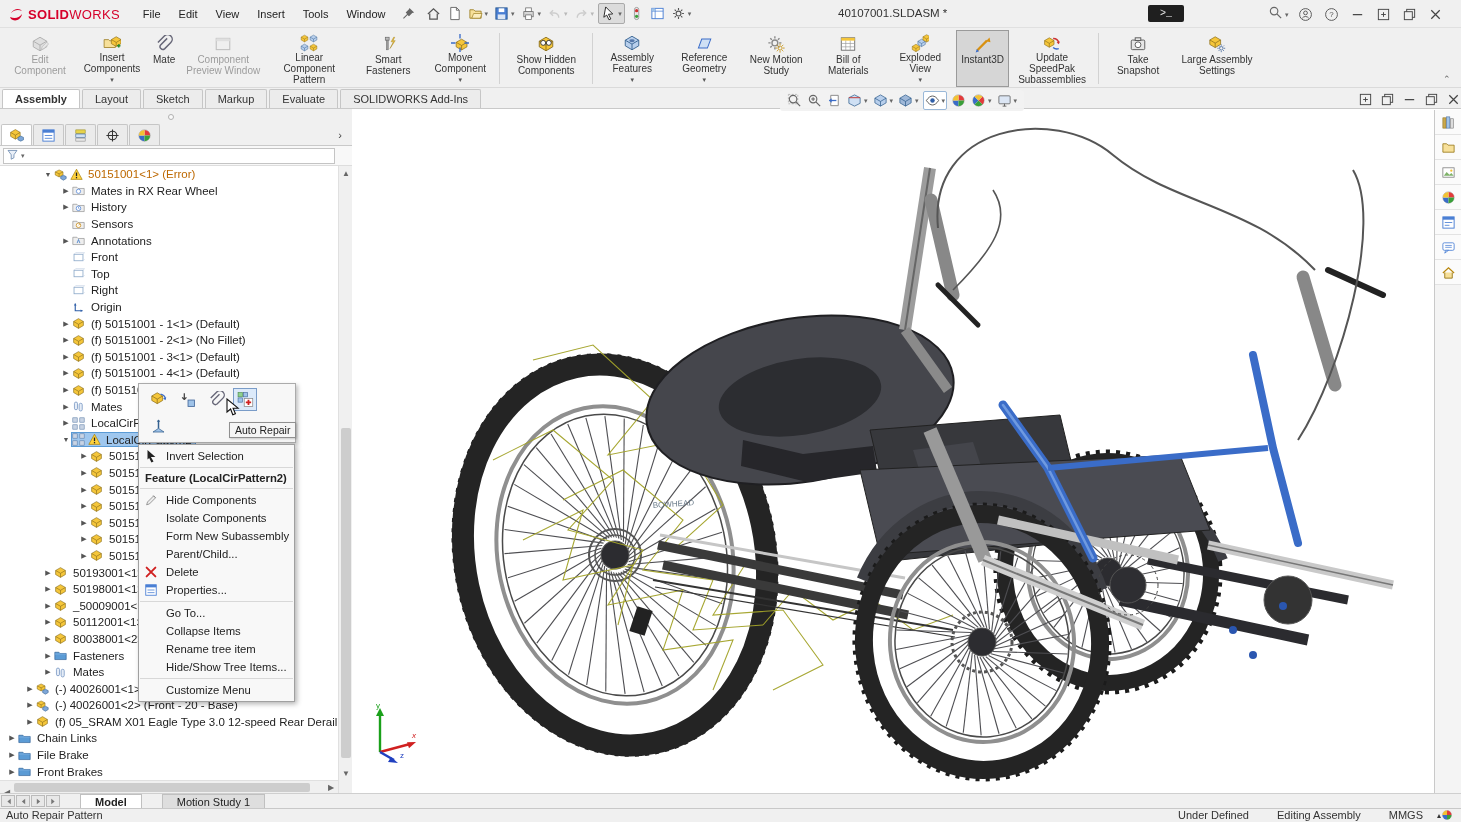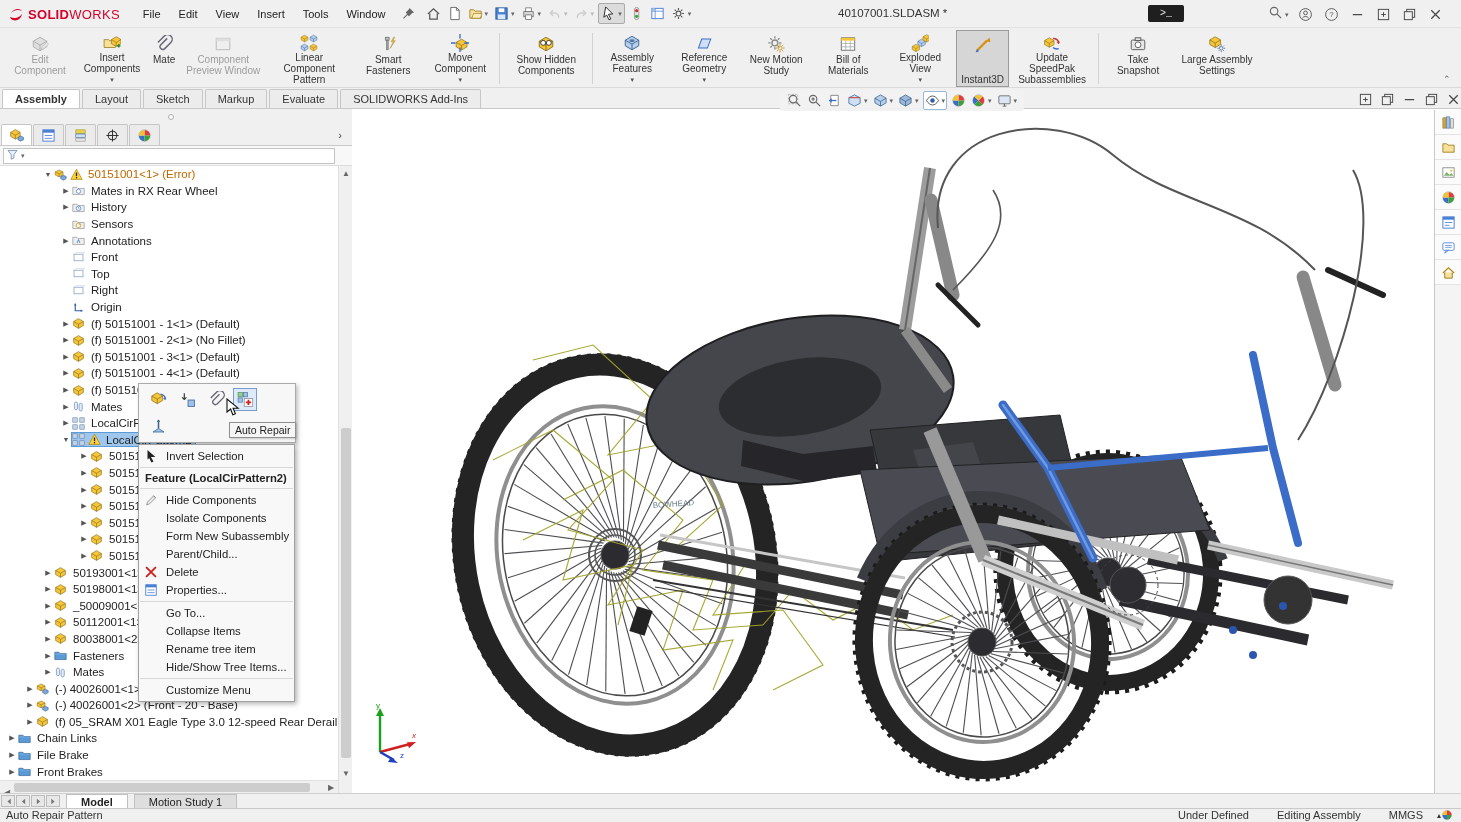--- a/index.html
+++ b/index.html
@@ -65,21 +65,21 @@
   .hthumb{position:absolute;left:14px;top:2px;width:296px;height:9px;background:#cdcdcd;border-radius:2px;}
   .harrow{width:14px;height:13px;display:inline-flex;align-items:center;justify-content:center;font-size:8px;color:#666;}
   
   .viewport{position:absolute;left:353px;top:110px;width:1081px;height:683px;background:#fff;overflow:hidden;}
   
   .taskpane{position:absolute;left:1434px;top:110px;width:27px;height:683px;background:#f4f4f4;border-left:1px solid #c9c9c9;}
   .tpbtn{width:26px;height:25px;display:flex;align-items:center;justify-content:center;border-bottom:1px solid #e3e3e3;background:#fbfbfb;}
   
   .bottomtabs{position:absolute;left:0;top:793px;width:1461px;height:15px;background:#f0f0f0;border-top:1px solid #cfcfcf;display:flex;align-items:center;}
   .navbtn{width:14px;height:12px;border:1px solid #bbb;background:#e8e8e8;margin-left:1px;display:flex;align-items:center;justify-content:center;font-size:7px;color:#777;}
-  .mtab{padding:0 14px;font-size:11px;height:15px;display:flex;align-items:center;background:#dedede;border:1px solid #c0c0c0;border-bottom:none;margin-left:6px;}
+  .mtab{padding:0 14px;font-size:11px;height:15px;display:flex;align-items:center;background:#dedede;border:1px solid #c0c0c0;border-bottom:none;margin-left:20px;}
   .mtab.active{background:#fff;font-weight:bold;}
   
   .statusbar{position:absolute;left:0;top:808px;width:1461px;height:14px;background:#f0f0f0;border-top:1px solid #c8c8c8;font-size:11px;color:#333;}
   .status-msg{position:absolute;left:6px;top:0px;}
   .status-right{position:absolute;right:8px;top:0px;display:flex;align-items:center;}
   .status-item{padding:0 14px;}
   
   .minitoolbar{position:absolute;left:138px;top:383px;width:158px;height:60px;background:#f7f7f7;border:1px solid #ababab;box-shadow:2px 2px 4px rgba(0,0,0,.25);z-index:10;}
   .mtb-row{display:flex;gap:5px;padding:4px 0 0 7px;}
   .mtbtn{width:24px;height:23px;display:flex;align-items:center;justify-content:center;border:1px solid transparent;}
@@ -457,21 +457,21 @@
               <g transform="translate(9.5,-.5) scale(.55)">
                 <path d="M2 5.5 8 2l6 3.5v5L8 14l-6-3.5z" fill="#f5c63a" stroke="#8a6d1a" stroke-width=".8"></path>
                 <path d="M2 5.5 8 9l6-3.5M8 9v5" fill="none" stroke="#8a6d1a" stroke-width=".8"></path>
               </g>
             </svg>
           </span>
         </div>
         <div>Exploded View</div>
         <div class="rcaret">▾</div>
       </div>
-      <div class="rbtn active" style="max-width: 60px; justify-content: space-between;">
+      <div class="rbtn active" style="max-width: 60px;">
         <div class="ric">
           <span style="display: inline-flex;">
             <svg width="18" height="18" viewBox="0 0 16 16">
               <path d="M3 13.5 11.5 5" stroke="#d89010" stroke-width="2"></path>
               <path d="M13.8 2.2l.8 4.2-4-.9z" fill="#d89010"></path>
               <path d="M1.5 15.5l3-1-2-2z" fill="#3a6cc8"></path>
             </svg>
           </span>
         </div>
         <div>Instant3D</div>

